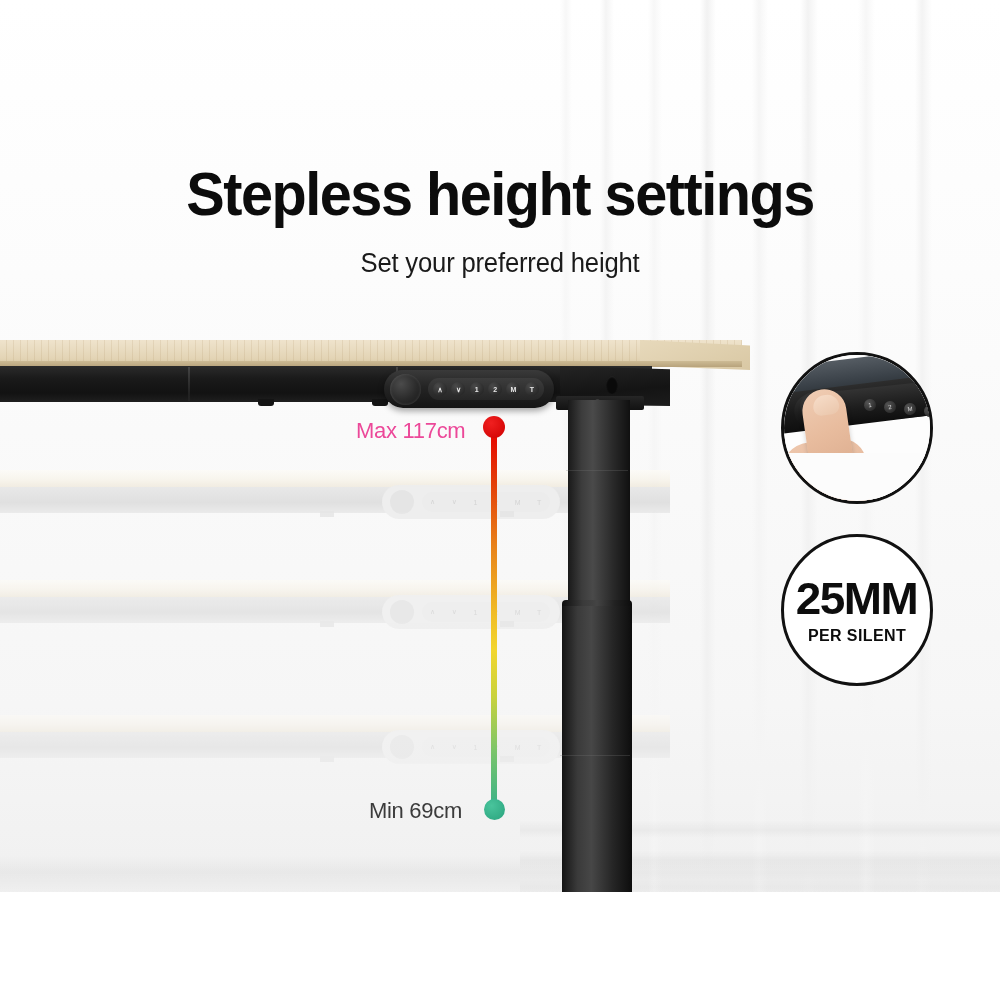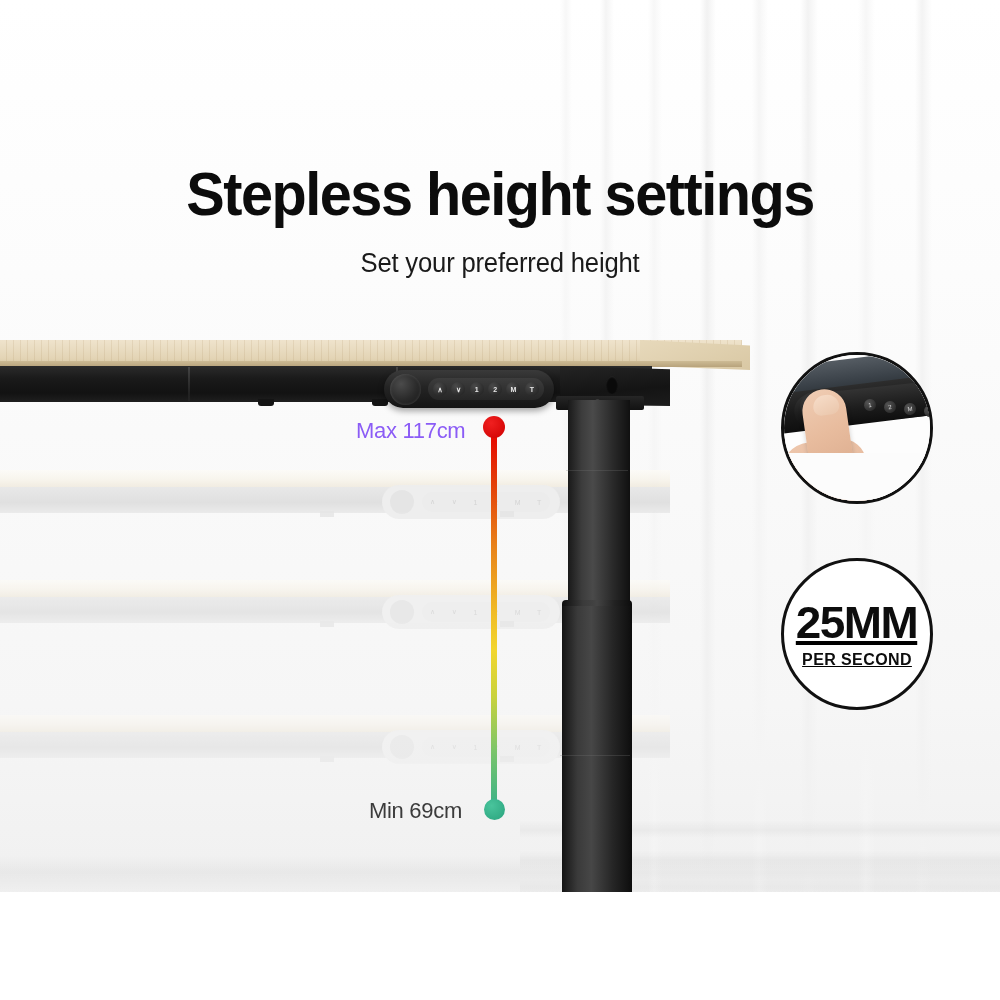--- a/index.html
+++ b/index.html
@@ -190,36 +190,36 @@
   }
   .dot-max{
     position:absolute;left:483px;top:416px;width:22px;height:22px;border-radius:50%;
     background:radial-gradient(circle at 36% 32%,#f02020,#cf0000);
   }
   .dot-min{
     position:absolute;left:484px;top:799px;width:21px;height:21px;border-radius:50%;
     background:radial-gradient(circle at 36% 32%,#49c49c,#2aa37d);
   }
   .lbl-max{
-    position:absolute;left:356px;top:418px;font-size:22px;color:#8b5cf6;
+    position:absolute;left:356px;top:418px;font-size:22px;color:#ec4899;
     letter-spacing:-0.3px;white-space:nowrap;
   }
   .lbl-min{
     position:absolute;left:369px;top:798px;font-size:22px;color:#3b3b3b;
     letter-spacing:-0.3px;white-space:nowrap;
   }
 
   
   .badge{
     position:absolute;border-radius:50%;background:#ffffff;
     border:3px solid #111;box-sizing:border-box;overflow:hidden;
     display:flex;flex-direction:column;align-items:center;justify-content:center;
   }
   #badge-photo{left:781px;top:352px;width:152px;height:152px;border-width:3px;}
-  #badge-speed{left:781px;top:558px;width:152px;height:152px;text-decoration:underline;}
+  #badge-speed{left:781px;top:534px;width:152px;height:152px;}
   #badge-silent{left:781px;top:706px;width:152px;height:152px;}
 
   
   .ph-wrap{position:absolute;inset:0;background:#fdfdfd;}
   .ph-desktop{
     position:absolute;left:-14px;top:2px;width:190px;height:34px;
     background:linear-gradient(180deg,#555c63 0%,#3b4249 60%,#2b3136 100%);
     transform:rotate(-7deg);
   }
   .ph-beam{
@@ -389,17 +389,17 @@
       <div class="ph-btn" style="left:140px;top:50px;">T</div>
       <div class="ph-hand"></div>
       <div class="ph-finger"></div>
       <div class="ph-nail"></div>
       <div class="ph-bottom"></div>
     </div>
   </div>
 
   <div class="badge" id="badge-speed">
     <div class="speed-main">25MM</div>
-    <div class="speed-sub">PER SECOND</div>
+    <div class="speed-sub">PER SILENT</div>
   </div>
 
 
 </div>
 
 </body></html>

